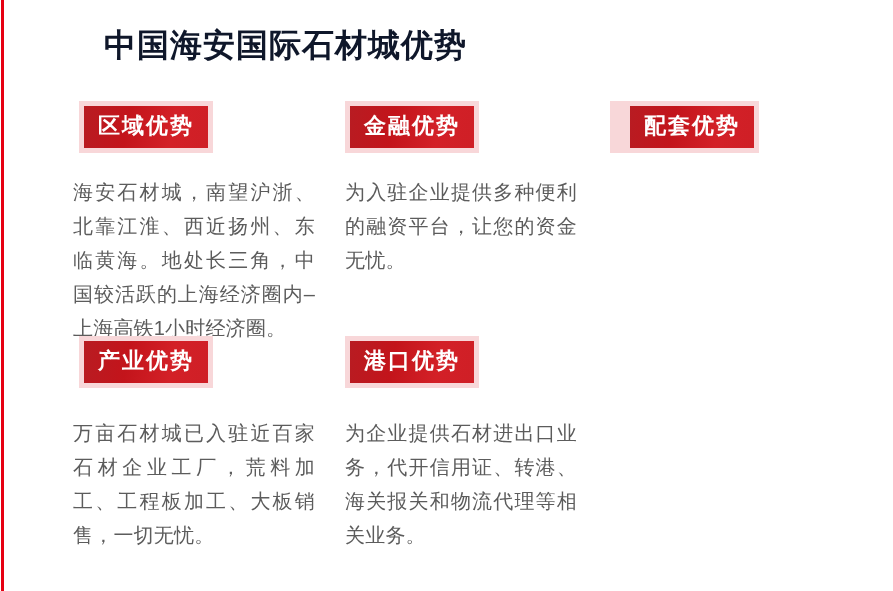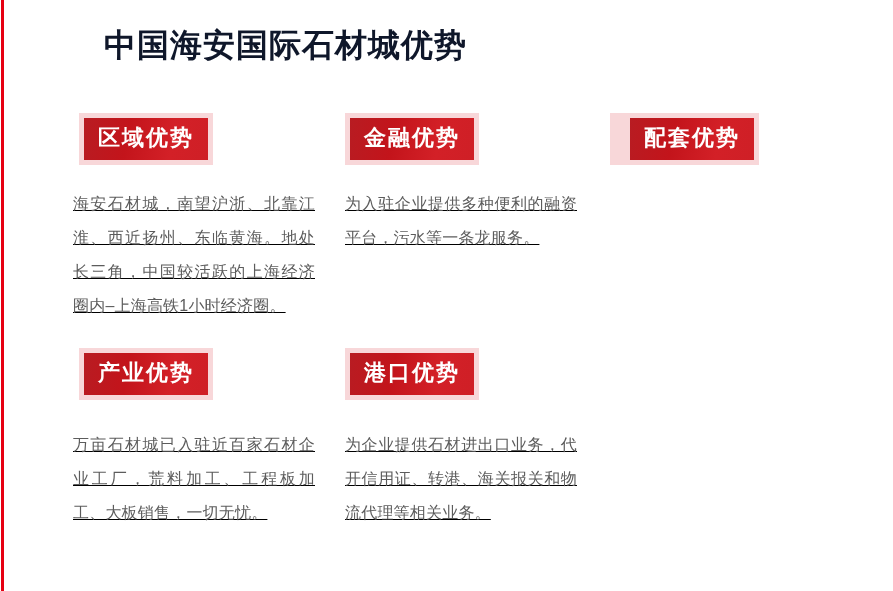--- a/index.html
+++ b/index.html
@@ -70,22 +70,21 @@
     width: 893px;
   }
 
   .row {
     position: relative;
     height: 235px;
   }
 
   .card {
     position: absolute;
-    top: 12px;
-    text-decoration: underline;
+    top: 0;
   }
   .col-1 { left: 73px; width: 250px; }
   .col-2 { left: 345px; width: 240px; }
   .col-3 { left: 600px; width: 250px; }
 
   
   .badge-frame {
     display: inline-block;
     background: #f8d7d9;
     padding: 5px;
@@ -102,21 +101,21 @@
     font-weight: bold;
     letter-spacing: 2px;
     line-height: 1;
     padding: 9px 14px 11px 14px;
     white-space: nowrap;
     text-align: center;
   }
 
   .card-body {
     margin-top: 22px;
-    font-size: 16px;
+    font-size: 20px;
     line-height: 34px;
     color: #5c5c5c;
     letter-spacing: 0.2px;
     text-align: justify;
   }
   .col-1 .card-body { width: 242px; }
   .col-2 .card-body { width: 232px; }
   .col-3 .card-body { width: 240px; }
 
   .row-2 .card-body { margin-top: 28px; }
@@ -144,21 +143,21 @@
         <div class="badge-frame">
           <div class="badge-plate">区域优势</div>
         </div>
         <p class="card-body">海安石材城，南望沪浙、北靠江淮、西近扬州、东临黄海。地处长三角，中国较活跃的上海经济圈内–上海高铁1小时经济圈。</p>
       </div>
 
       <div class="card col-2">
         <div class="badge-frame">
           <div class="badge-plate">金融优势</div>
         </div>
-        <p class="card-body">为入驻企业提供多种便利的融资平台，污水等一条龙服务。</p>
+        <p class="card-body">为入驻企业提供多种便利的融资平台，让您的资金无忧。</p>
       </div>
 
       <div class="card col-3">
         <div class="badge-frame">
           <div class="badge-plate">配套优势</div>
         </div>
       </div>
 
     </div>
 

